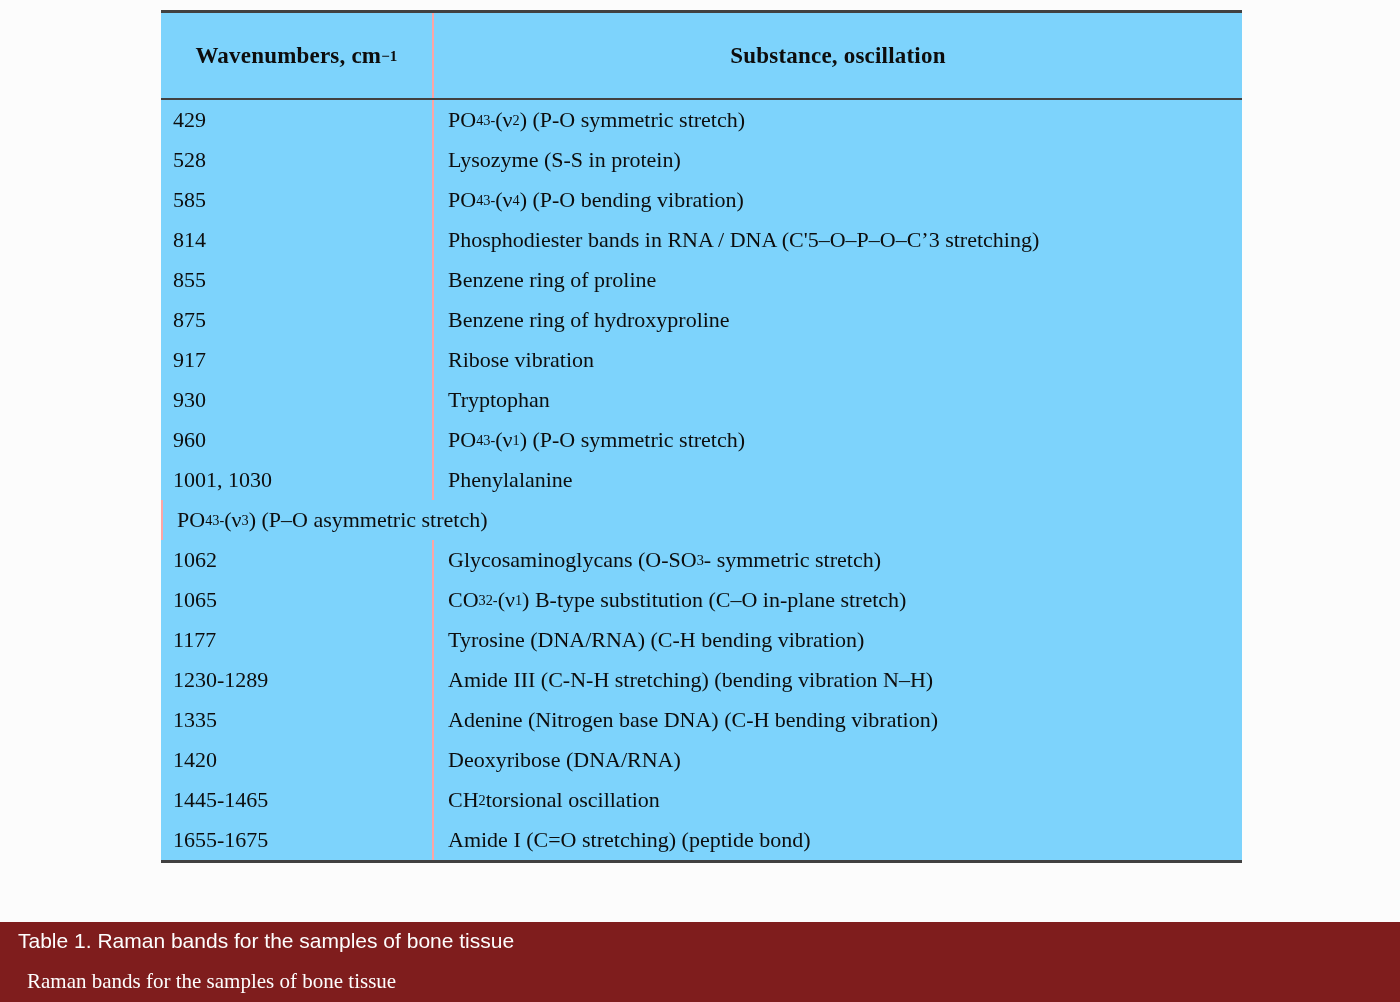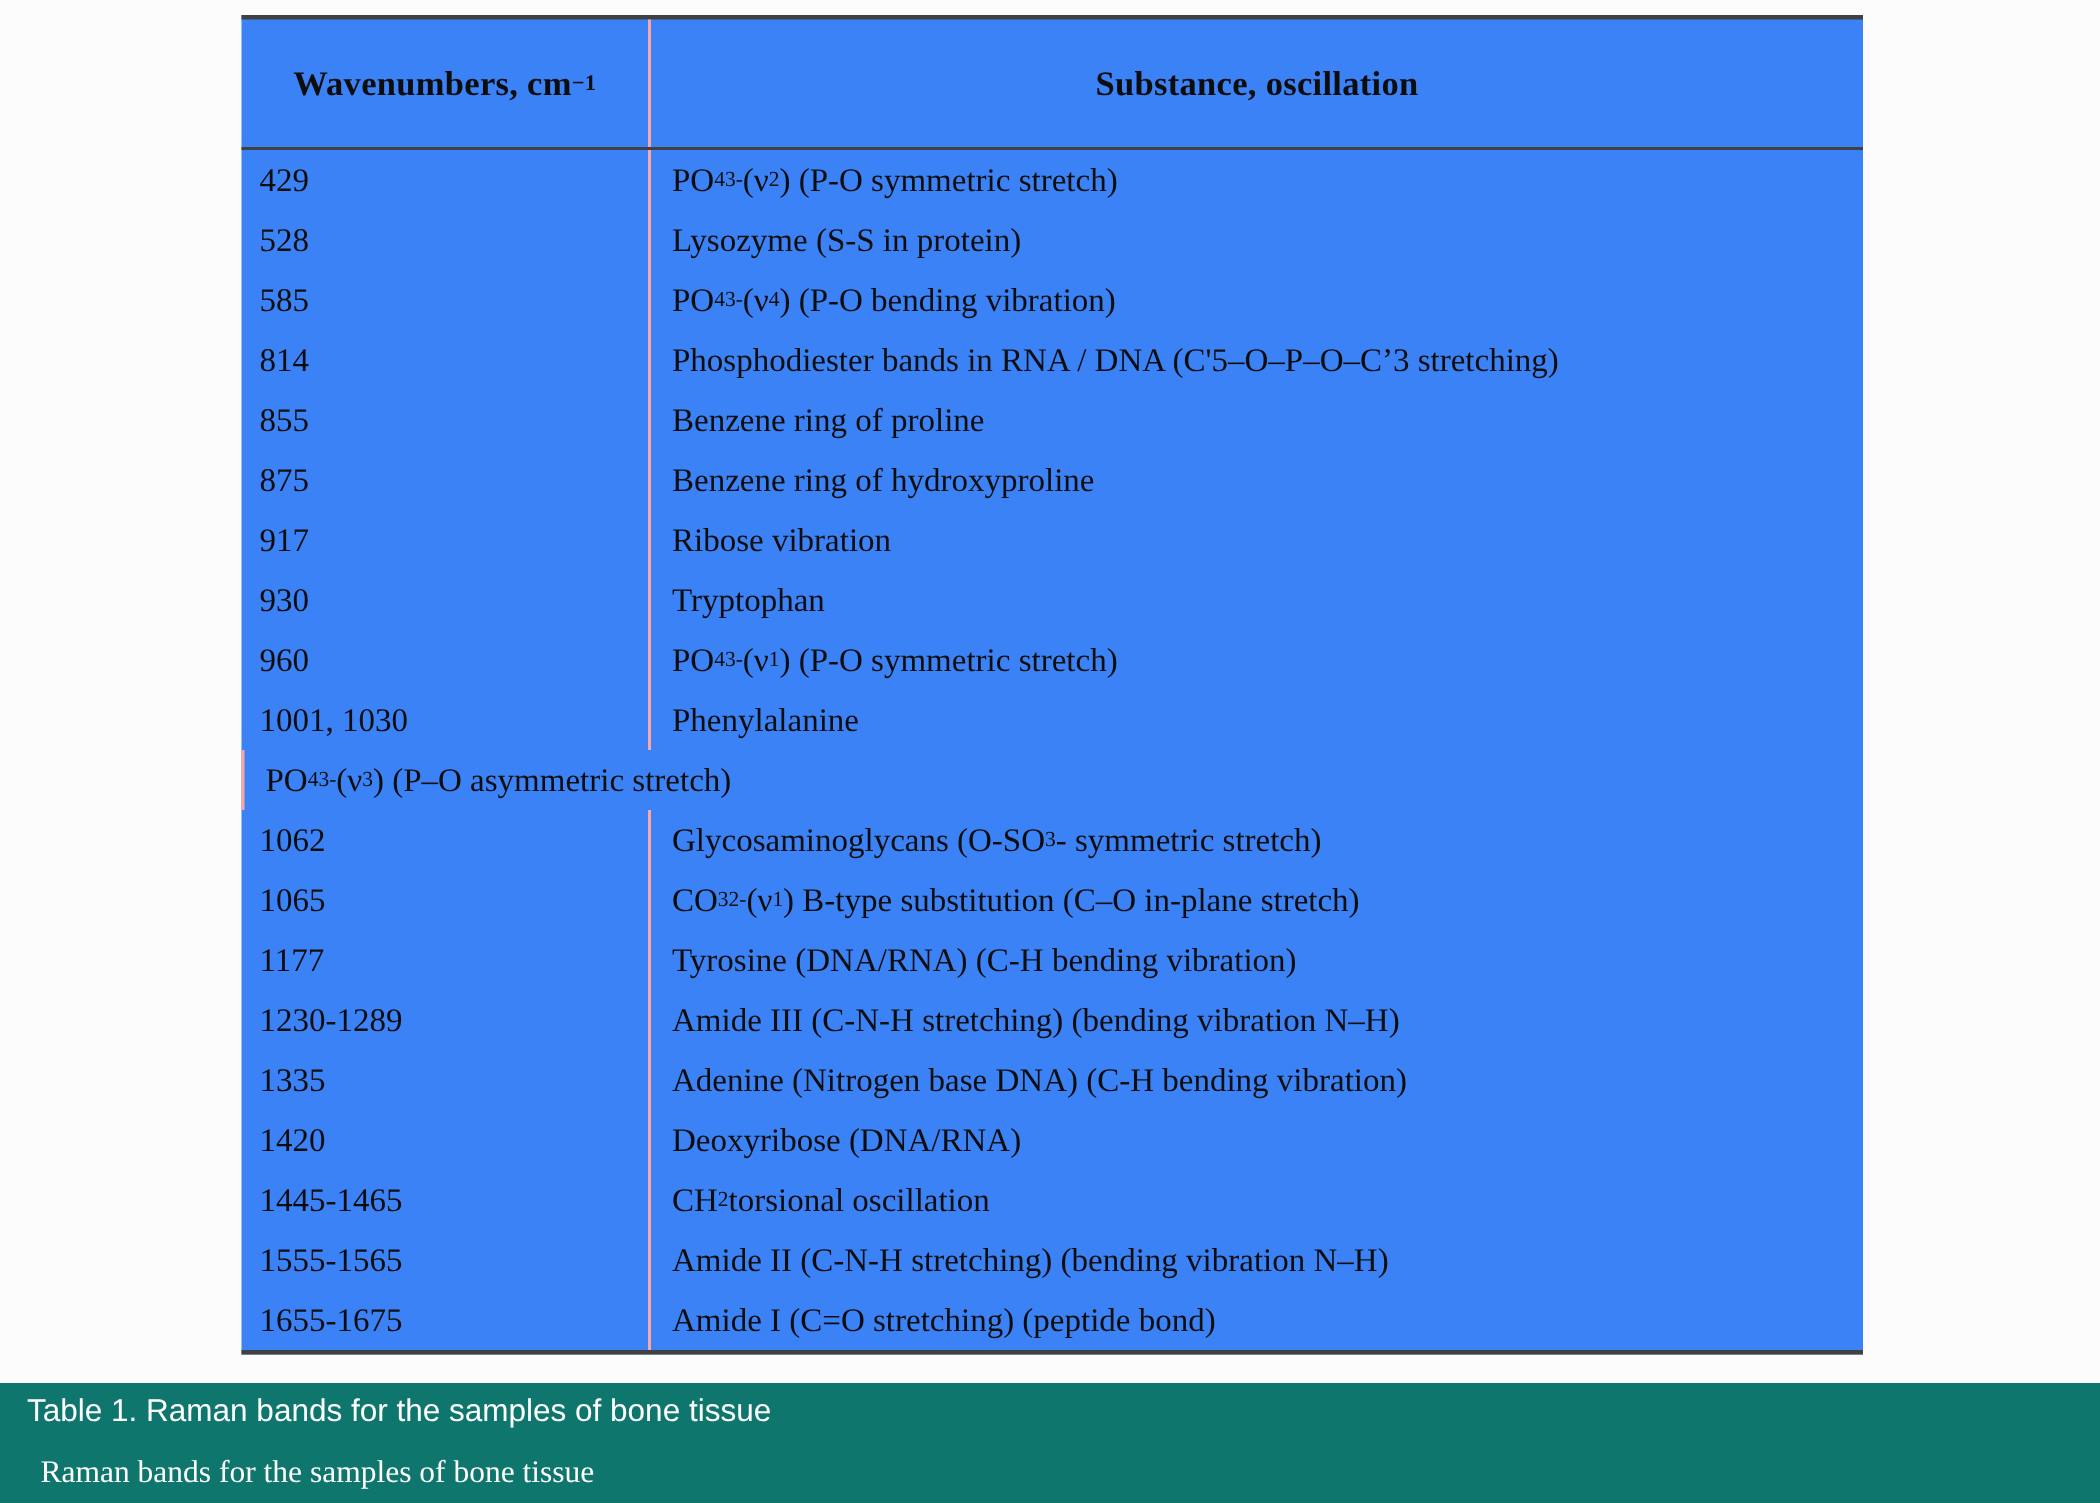--- a/index.html
+++ b/index.html
@@ -9,21 +9,21 @@
     font-family: "Liberation Serif", "DejaVu Serif", serif;
     position: relative; overflow: hidden;
   }
   .page { position: absolute; inset: 0; }
 
   
   .table-wrap {
     position: absolute; left: 161px; top: 10px; width: 1081px;
     border-top: 3px solid #414141;
     border-bottom: 3px solid #414141;
-    background: #3b82f6;
+    background: #7dd3fc;
     color: #0d0d0d;
   }
   .thead {
     display: flex; height: 85px;
     border-bottom: 2px solid #414141;
   }
   .th {
     display: flex; align-items: center; justify-content: center;
     font-weight: bold; font-size: 23px; letter-spacing: 0.2px;
   }
@@ -34,21 +34,21 @@
   .td { font-size: 22px; display: flex; align-items: center; }
   .td.col1 { padding-left: 12px; }
   .td.col2 { padding-left: 14px; }
 
   sup { font-size: 65%; line-height: 0; vertical-align: super; }
   sub { font-size: 65%; line-height: 0; vertical-align: sub; }
 
   
   .caption-band {
     position: absolute; left: 0; top: 922px; width: 1400px; height: 80px;
-    background: #0f766e; color: #fdfdfd;
+    background: #7f1d1d; color: #fdfdfd;
     font-family: "Liberation Sans", "DejaVu Sans", sans-serif;
     font-size: 21px;
   }
   .caption-line1 { position: absolute; left: 18px; top: 7px; white-space: nowrap; }
   .caption-line2 { position: absolute; left: 27px; top: 47px; white-space: nowrap; font-family: Liberation Serif, serif; }
 </style>
 </head>
 <body>
 
 <div class="page">
@@ -141,24 +141,20 @@
     <div class="tr">
       <div class="td col1">1420</div>
       <div class="td col2">Deoxyribose (DNA/RNA)</div>
     </div>
 
     <div class="tr">
       <div class="td col1">1445-1465</div>
       <div class="td col2">CH<sub>2</sub> torsional oscillation</div>
     </div>
 
-    <div class="tr">
-      <div class="td col1">1555-1565</div>
-      <div class="td col2">Amide II (C-N-H stretching) (bending vibration N–H)</div>
-    </div>
 
     <div class="tr">
       <div class="td col1">1655-1675</div>
       <div class="td col2">Amide I (C=O stretching) (peptide bond)</div>
     </div>
   </div>
   </div>
 
   <div class="caption-band">
     <div class="caption-line1">Table 1. Raman bands for the samples of bone tissue</div>

